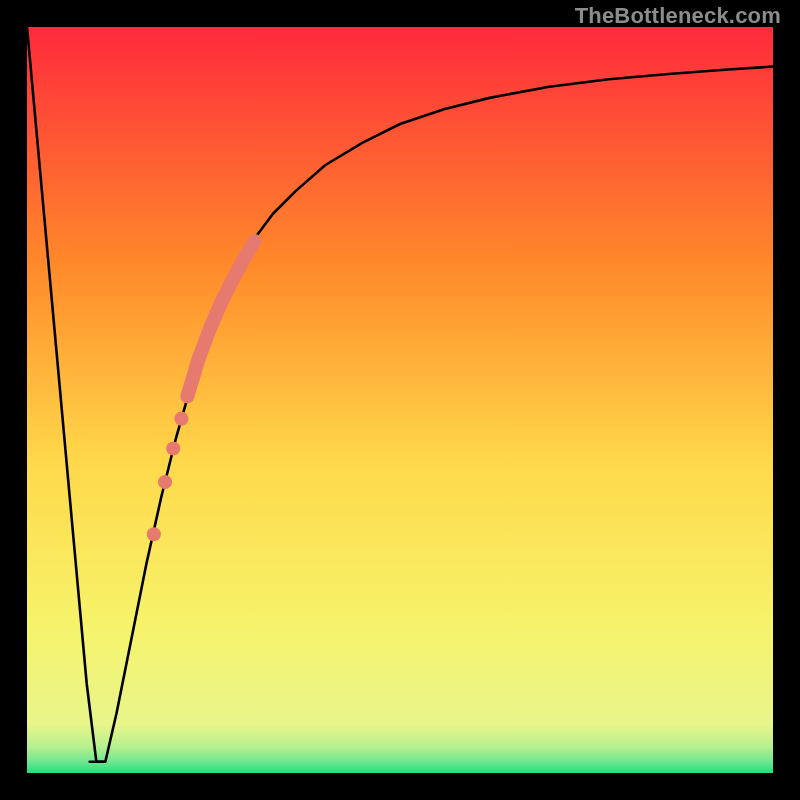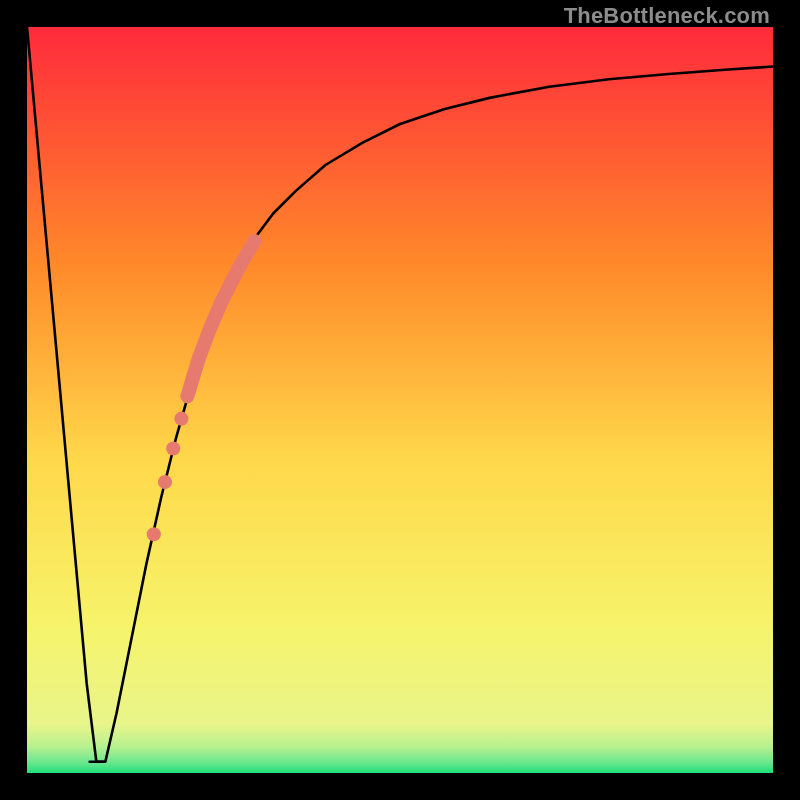--- a/index.html
+++ b/index.html
@@ -22,21 +22,21 @@
     position: absolute;
     left: 27px;
     top: 27px;
     width: 746px;
     height: 746px;
     overflow: hidden;
   }
   .watermark {
     position: absolute;
     top: 3px;
-    right: 30px;
+    right: 19px;
     font-family: Arial, Helvetica, sans-serif;
     font-size: 22px;
     font-weight: 600;
     color: #8c8c8c;
     letter-spacing: 0.2px;
   }
   svg { display: block; }
 </style>
 </head>
 <body>

